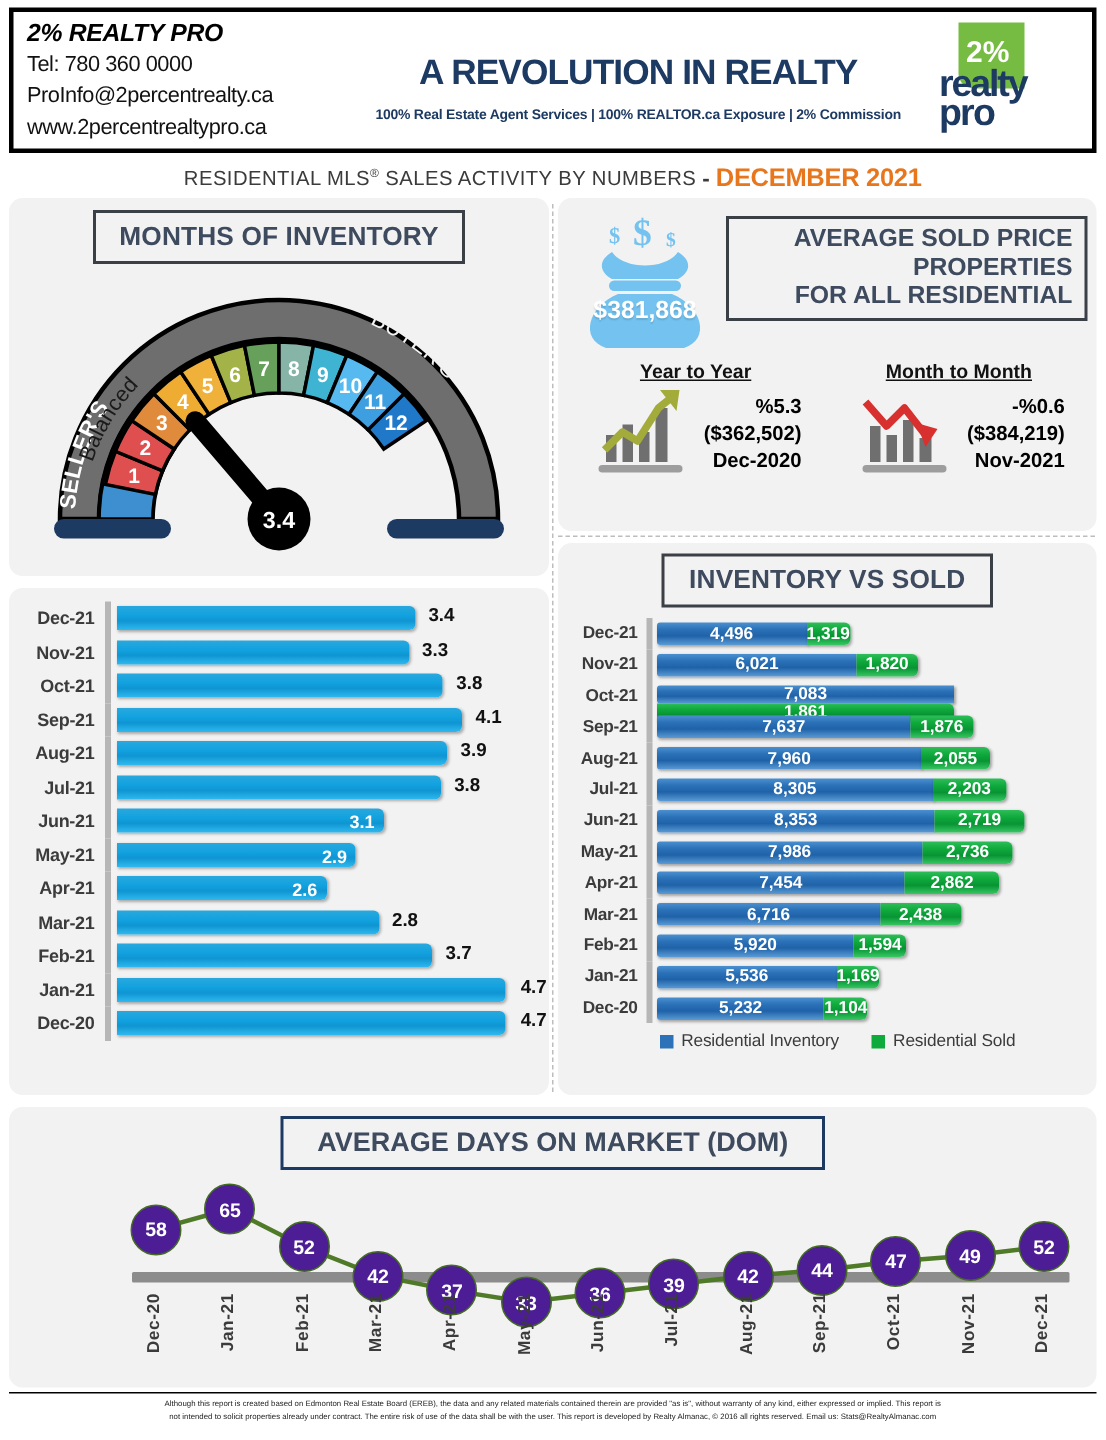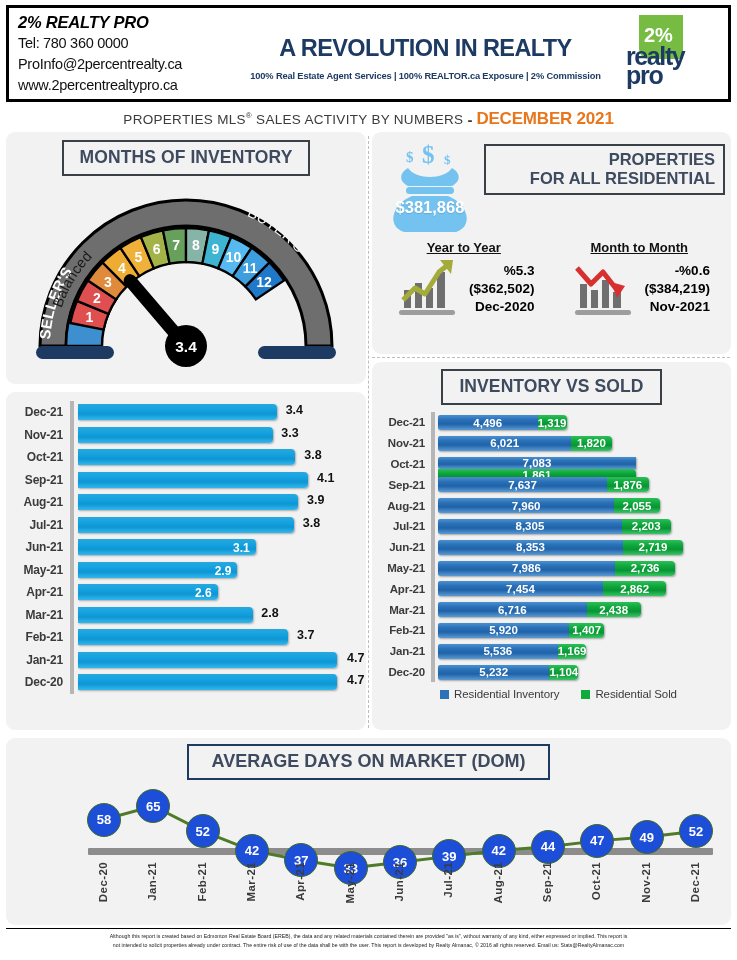--- a/index.html
+++ b/index.html
@@ -185,21 +185,21 @@
     font-size: 18px; font-weight: bold; color: #3e4a5e;
   }
   .dom-chart { position: relative; width: 100%; height: 142px; margin-top: 4px; }
   .dom-baseline {
     position: absolute; left: 82px; right: 18px; top: 64px;
     height: 7px; background: #8c8c8c; border-radius: 1px;
   }
   .dom-node { position: absolute; width: 34px; height: 34px; }
   .dom-bubble {
     width: 34px; height: 34px; border-radius: 50%;
-    background: #1d4ed8; border: 1px solid #446b22;
+    background: #4c1d95; border: 1px solid #446b22;
     display: flex; align-items: center; justify-content: center;
     font-size: 13px; font-weight: bold; color: #fff;
   }
   .dom-xlabel {
     position: absolute; font-size: 11.5px; font-weight: bold; color: #3b3b3b;
     writing-mode: vertical-rl; transform: rotate(180deg);
     letter-spacing: 0.4px; white-space: nowrap;
   }
 
   
@@ -240,21 +240,21 @@
     <div class="logo-box">
       <div class="logo-green"></div>
       <div class="logo-pct">2%</div>
       <div class="logo-realty">realty</div>
       <div class="logo-pro">pro</div>
     </div>
   </div>
 </div>
 
 <div class="subtitle-row">
-  <span class="subtitle-a"><span>PROPERTIES MLS</span><sup>®</sup><span> SALES ACTIVITY BY NUMBERS</span></span>
+  <span class="subtitle-a"><span>RESIDENTIAL MLS</span><sup>®</sup><span> SALES ACTIVITY BY NUMBERS</span></span>
   <span class="subtitle-dash">-</span>
   <span class="subtitle-b">DECEMBER 2021</span>
 </div>
 
 <div class="divider-v"></div>
 <div class="divider-h"></div>
 
 <div class="panel" id="gauge-panel">
   <div class="banner-wrap">
     <div class="banner">MONTHS OF INVENTORY</div>
@@ -327,20 +327,21 @@
         <text x="30" y="22" font-size="15" font-weight="bold" fill="#73c2f0" font-family="Liberation Serif, serif">$</text>
         <text x="46" y="23" font-size="25" font-weight="bold" fill="#73c2f0" font-family="Liberation Serif, serif">$</text>
         <text x="68" y="24" font-size="13" font-weight="bold" fill="#73c2f0" font-family="Liberation Serif, serif">$</text>
         <path d="M32,28 C40,40 68,40 76,28 C86,34 84,42 76,46 L32,46 C24,42 22,34 32,28 Z" fill="#73c2f0"></path>
         <rect x="30" y="47" width="48" height="7" rx="3.5" fill="#73c2f0"></rect>
         <path d="M36,56 C16,64 10,86 28,92 L80,92 C98,86 92,64 72,56 Z" fill="#73c2f0"></path>
       </svg>
       <div class="bag-amount">$381,868</div>
     </div>
     <div class="price-banner">
+      <div>AVERAGE  SOLD PRICE</div>
       <div>PROPERTIES</div>
       <div>FOR ALL RESIDENTIAL</div>
     </div>
   </div>
   <div class="compare-row">
     <div class="compare-col">
       <div class="compare-title">Year to Year</div>
       <div class="compare-body">
         <svg width="72" height="58" viewBox="0 0 72 58">
           <rect x="11" y="32" width="7" height="18" fill="#6f6f6f"></rect>
@@ -639,21 +640,21 @@
       </div>
       <div class="ivs-row">
         <div class="ivs-label">Feb-21</div>
         <div class="ivs-axis"></div>
         <div class="ivs-track">
           <div class="ivs-stack" style="width: 58.3638%;">
             <div class="ivs-inv" style="flex: 5920 1 0%;">
               <span class="ivs-num">5,920</span>
             </div>
             <div class="ivs-sold" style="flex: 1594 1 0%;">
-              <span class="ivs-num">1,407</span>
+              <span class="ivs-num">1,594</span>
             </div>
           </div>
         </div>
       </div>
       <div class="ivs-row">
         <div class="ivs-label">Jan-21</div>
         <div class="ivs-axis"></div>
         <div class="ivs-track">
           <div class="ivs-stack" style="width: 52.08%;">
             <div class="ivs-inv" style="flex: 5536 1 0%;">

